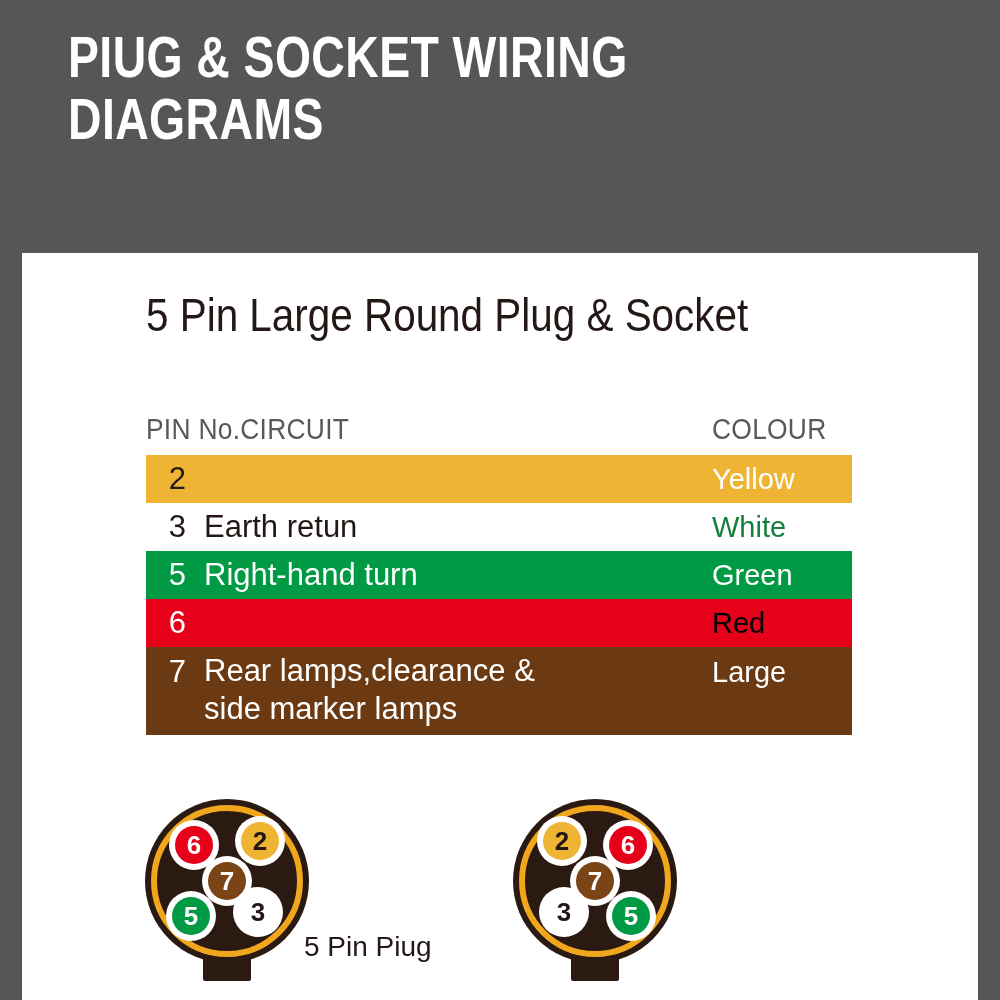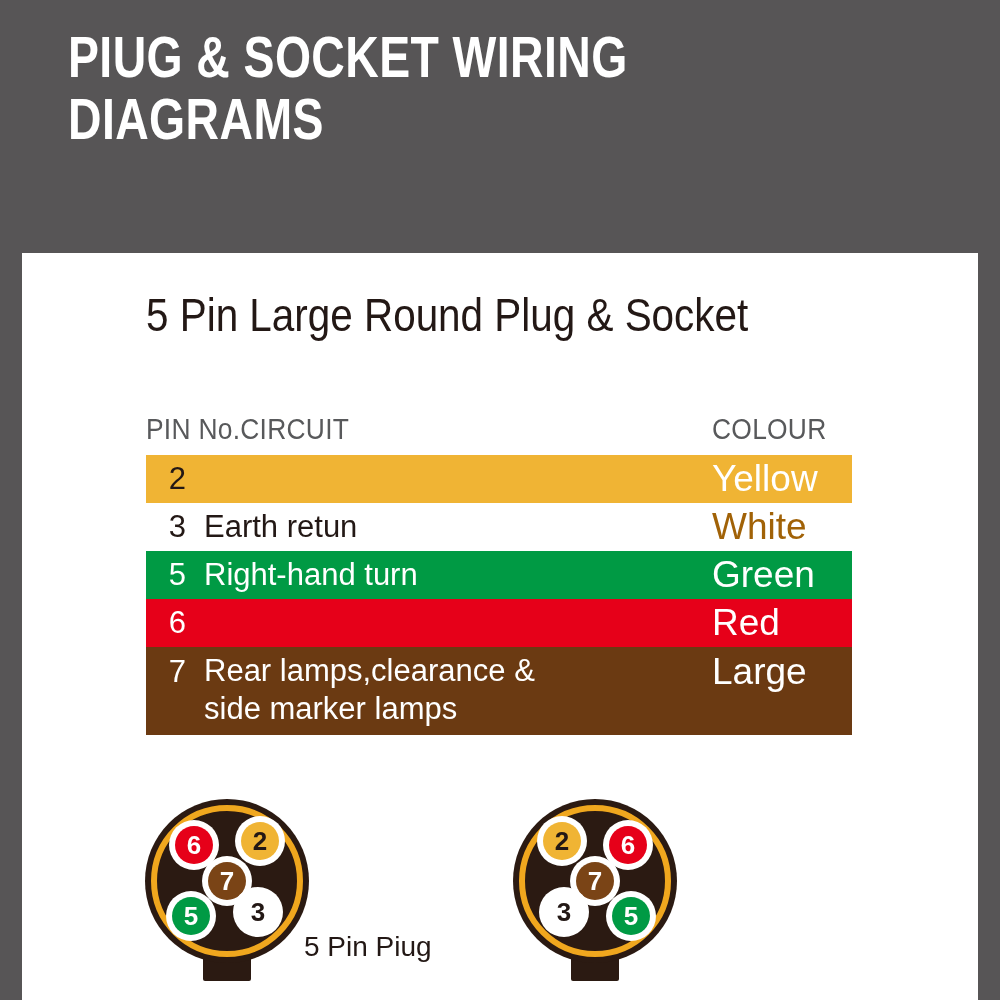--- a/index.html
+++ b/index.html
@@ -118,21 +118,21 @@
     position: absolute;
     left: 58px;
     width: 500px;
     font-size: 31px;
     line-height: 38px;
     white-space: pre-line;
   }
   .cell-colour {
     position: absolute;
     left: 566px;
-    font-size: 37px;
+    font-size: 29px;
     line-height: 34px;
     white-space: nowrap;
   }
 
   
   .connectors {
     position: absolute;
     left: 0;
     top: 540px;
     width: 956px;
@@ -187,34 +187,34 @@
           <div class="row" style="background: rgb(240, 180, 52); height: 48px;">
             <div class="row-inner">
               <div class="cell-pin" style="color: rgb(35, 24, 21); top: 7px;">2</div>
               <div class="cell-colour" style="color: rgb(255, 255, 255); top: 7px;">Yellow</div>
             </div>
           </div>
           <div class="row" style="background: rgb(255, 255, 255); height: 48px;">
             <div class="row-inner">
               <div class="cell-pin" style="color: rgb(35, 24, 21); top: 7px;">3</div>
               <div class="cell-circuit" style="color: rgb(35, 24, 21); top: 5px;">Earth retun</div>
-              <div class="cell-colour" style="color: #a16207; top: 7px; text-align: center;">White</div>
+              <div class="cell-colour" style="color: #15803d; top: 7px; text-align: center;">White</div>
             </div>
           </div>
           <div class="row" style="background: rgb(0, 154, 68); height: 48px;">
             <div class="row-inner">
               <div class="cell-pin" style="color: rgb(255, 255, 255); top: 7px;">5</div>
               <div class="cell-circuit" style="color: #ffffff; top: 5px;">Right-hand turn</div>
               <div class="cell-colour" style="color: rgb(255, 255, 255); top: 7px;">Green</div>
             </div>
           </div>
           <div class="row" style="background: rgb(230, 0, 25); height: 48px;">
             <div class="row-inner">
               <div class="cell-pin" style="color: rgb(255, 255, 255); top: 7px;">6</div>
-              <div class="cell-colour" style="color: #ffffff; top: 7px;">Red</div>
+              <div class="cell-colour" style="color: #000000; top: 7px;">Red</div>
             </div>
           </div>
           <div class="row" style="background: rgb(107, 58, 18); height: 88px;">
             <div class="row-inner">
               <div class="cell-pin" style="color: rgb(255, 255, 255); top: 8px;">7</div>
               <div class="cell-circuit" style="color: rgb(255, 255, 255); top: 5px;">Rear lamps,clearance &amp;
 side marker lamps</div>
               <div class="cell-colour" style="color: rgb(255, 255, 255); top: 8px;">Large</div>
             </div>
           </div>

